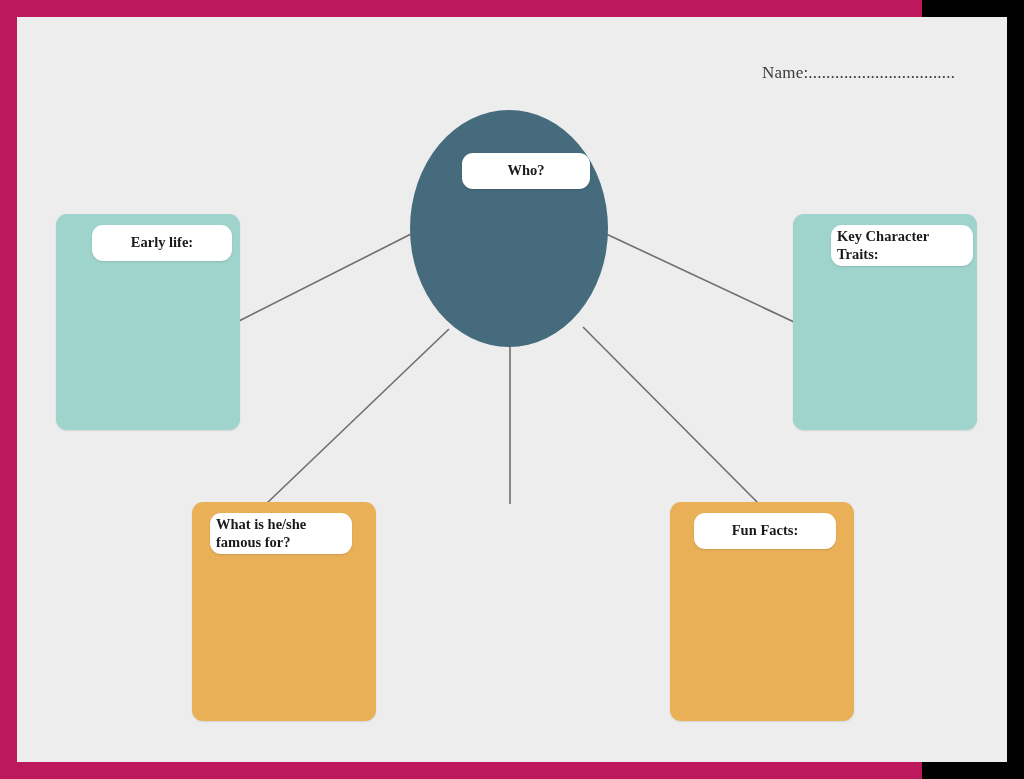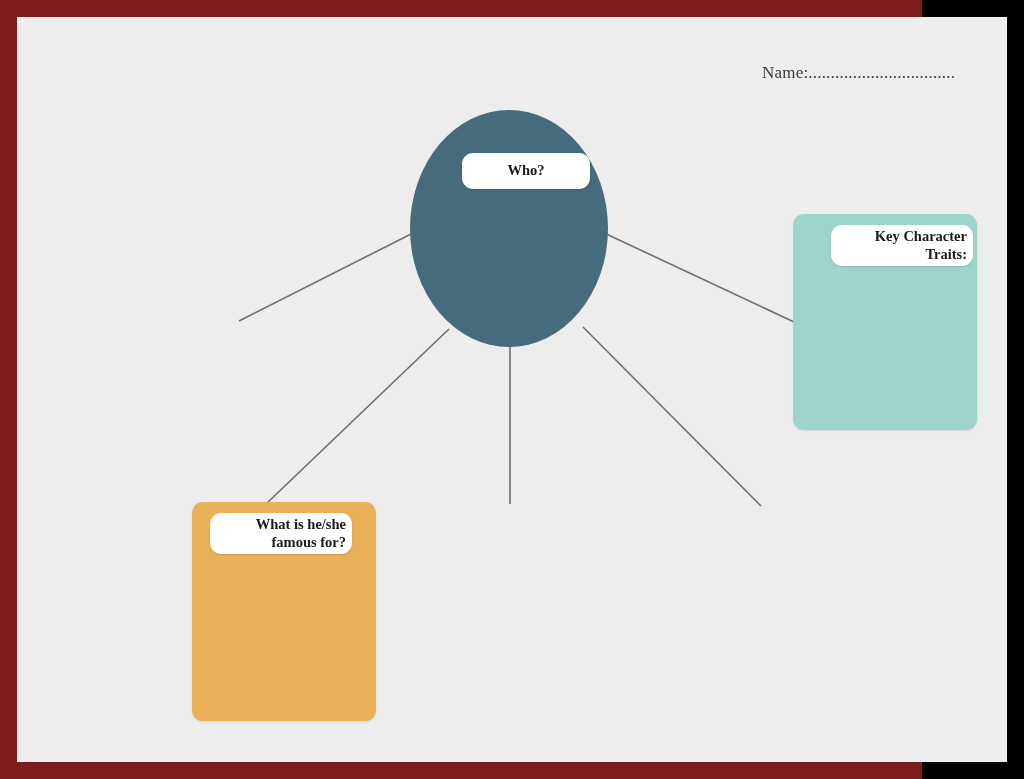--- a/index.html
+++ b/index.html
@@ -11,21 +11,21 @@
     width: 1024px;
     height: 779px;
     overflow: hidden;
     font-family: "Liberation Serif", serif;
   }
 
   #page-frame {
     position: absolute;
     left: 0; top: 0;
     width: 922px; height: 779px;
-    background: #7f1d1d;
+    background: #be185d;
   }
 
   #canvas {
     position: absolute;
     left: 17px;
     top: 17px;
     width: 990px;
     height: 745px;
     background: #ededed;
     overflow: hidden;
@@ -73,21 +73,21 @@
     box-shadow: 0 1px 2px rgba(0,0,0,0.10);
   }
 
   .node-label {
     position: absolute;
     background: #ffffff;
     border-radius: 11px;
     display: flex;
     align-items: center;
     justify-content: center;
-    text-align: right;
+    text-align: left;
     font-family: "Liberation Serif", serif;
     font-weight: bold;
     font-size: 14.5px;
     line-height: 1.18;
     color: #1a1a1a;
     box-shadow: 0 1px 2px rgba(0,0,0,0.13);
     padding: 0 6px;
     box-sizing: border-box;
   }
 
@@ -189,25 +189,31 @@
       <line x1="585" y1="215" x2="777" y2="305"></line>
       <line x1="432" y1="312" x2="249" y2="487"></line>
       <line x1="493" y1="328" x2="493" y2="487"></line>
       <line x1="566" y1="310" x2="744" y2="489"></line>
     </svg>
 
     <div id="central-oval" class="node-oval">
       <div id="label-who" class="node-label">Who?</div>
     </div>
 
+    <div id="box-early-life" class="node-box">
+      <div id="label-early-life" class="node-label">Early life:</div>
+    </div>
 
     <div id="box-key-traits" class="node-box">
       <div id="label-key-traits" class="node-label">Key Character Traits:</div>
     </div>
 
     <div id="box-famous-for" class="node-box">
       <div id="label-famous-for" class="node-label">What is he/she famous for?</div>
     </div>
 
 
+    <div id="box-fun-facts" class="node-box">
+      <div id="label-fun-facts" class="node-label">Fun Facts:</div>
+    </div>
 
   </div>
 </div>
 
 </body></html>

